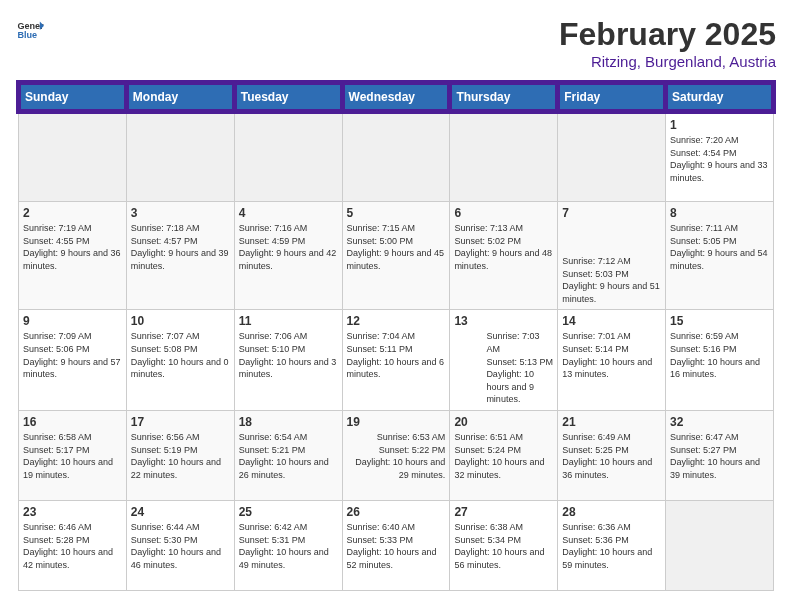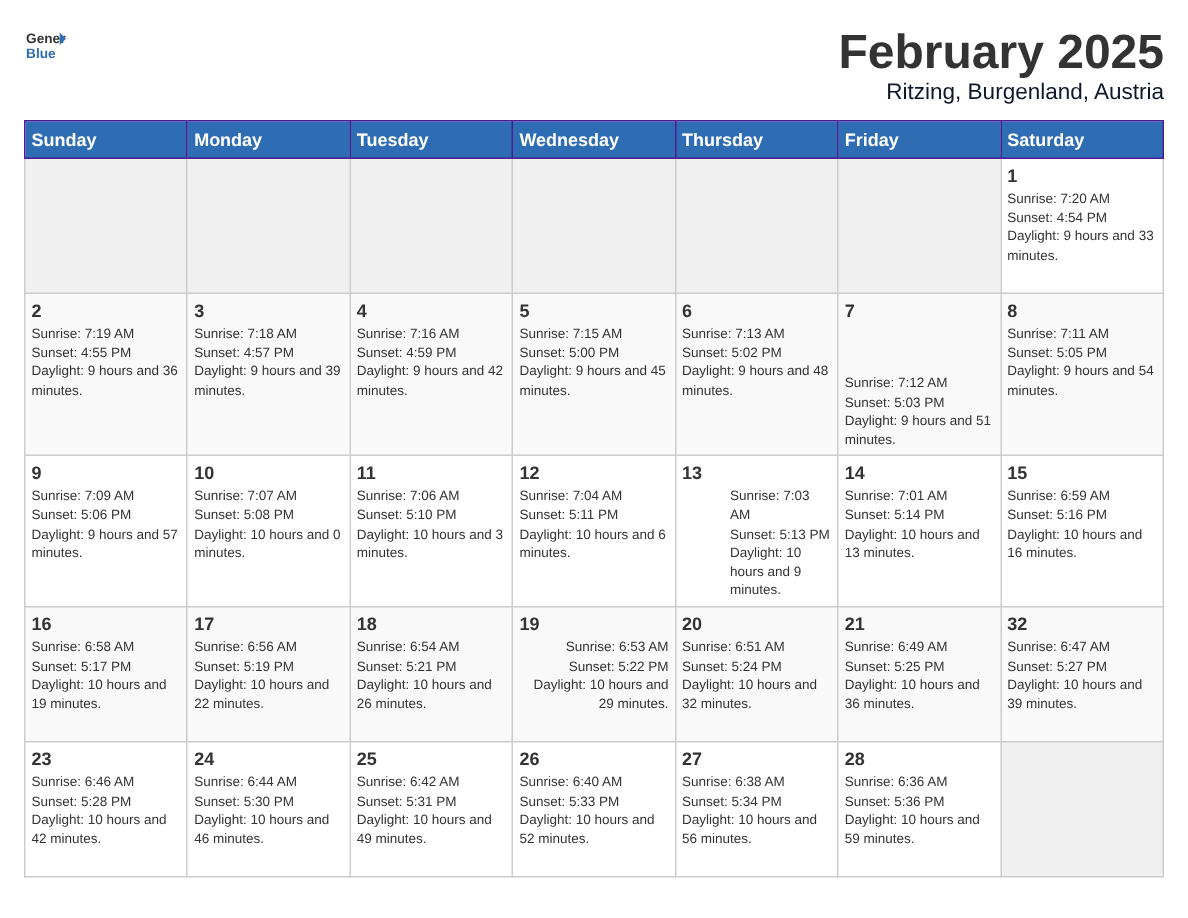--- a/index.html
+++ b/index.html
@@ -28,35 +28,35 @@
     .title-area {
       text-align: right;
     }
     .calendar-title {
       font-size: 32px;
       font-weight: bold;
       color: #333;
     }
     .calendar-subtitle {
       font-size: 15px;
-      color: #0f172a;
+      color: #4c1d95;
     }
     table {
       width: 100%;
       border-collapse: collapse;
       table-layout: fixed;
     }
     thead tr th {
       background-color: #2E6DB4;
       color: #fff;
       font-size: 12px;
       font-weight: bold;
       padding: 5px 4px;
       text-align: left;
-      border: 1px solid #4c1d95;
+      border: 5px solid #4c1d95;
     }
     tbody tr td {
       vertical-align: top;
       border: 1px solid #ccc;
       padding: 4px 4px;
       font-size: 9.5px;
       color: #333;
       height: 90px;
       width: calc(100% / 7);
     }

